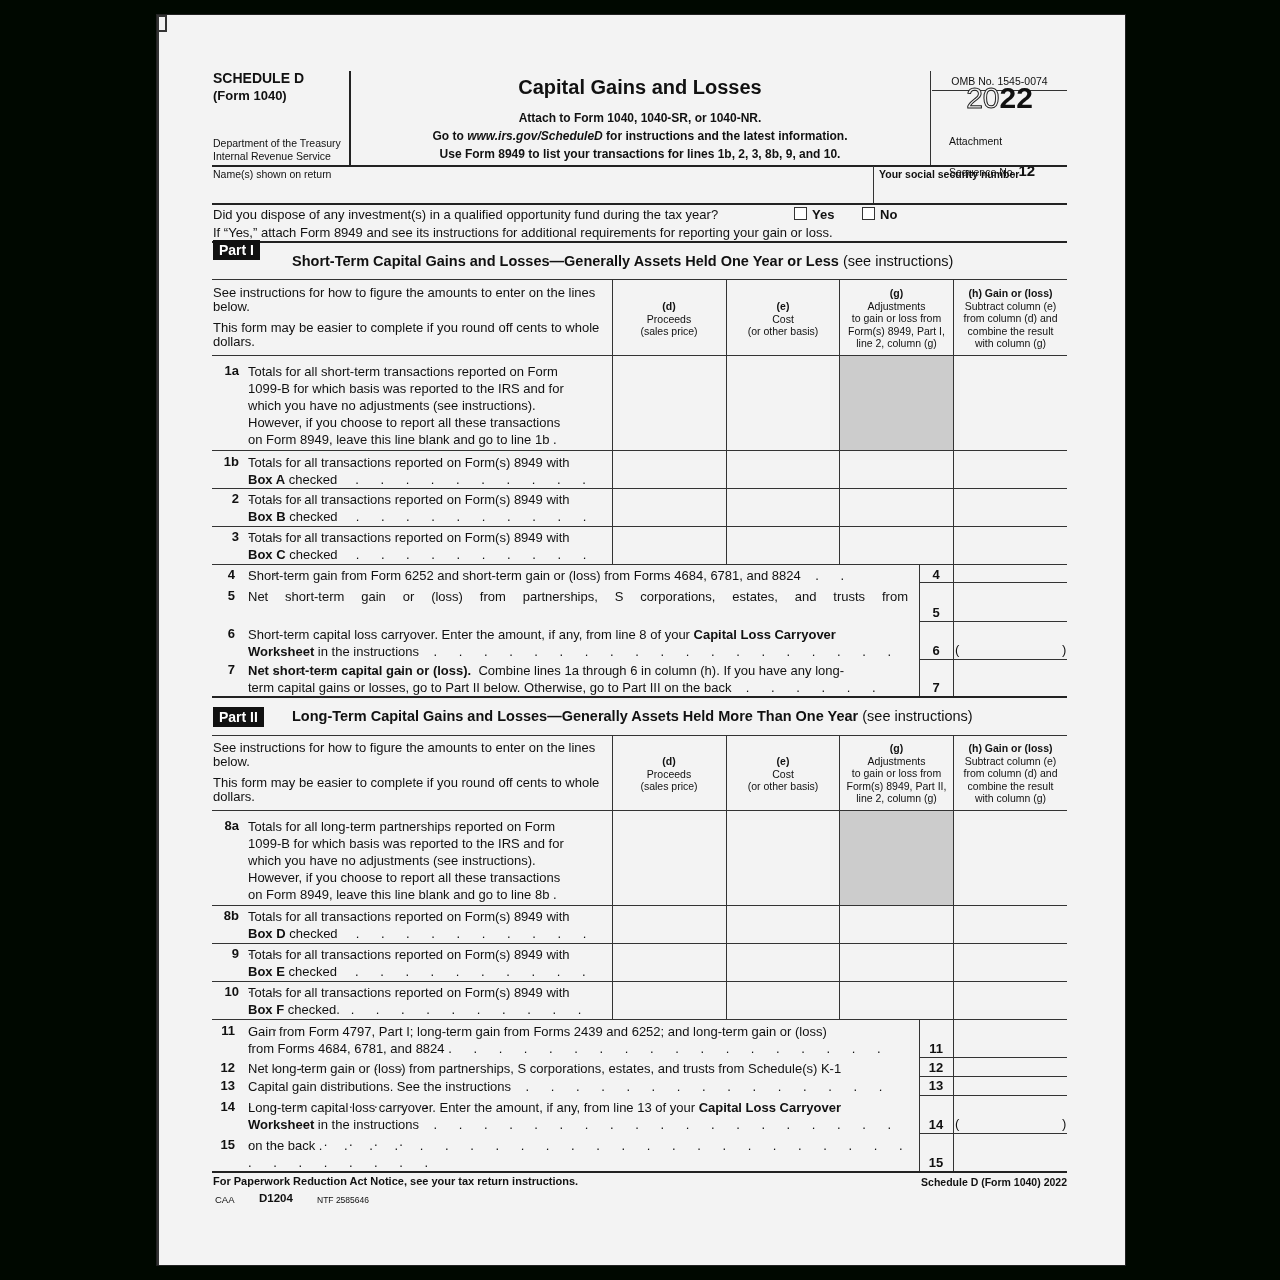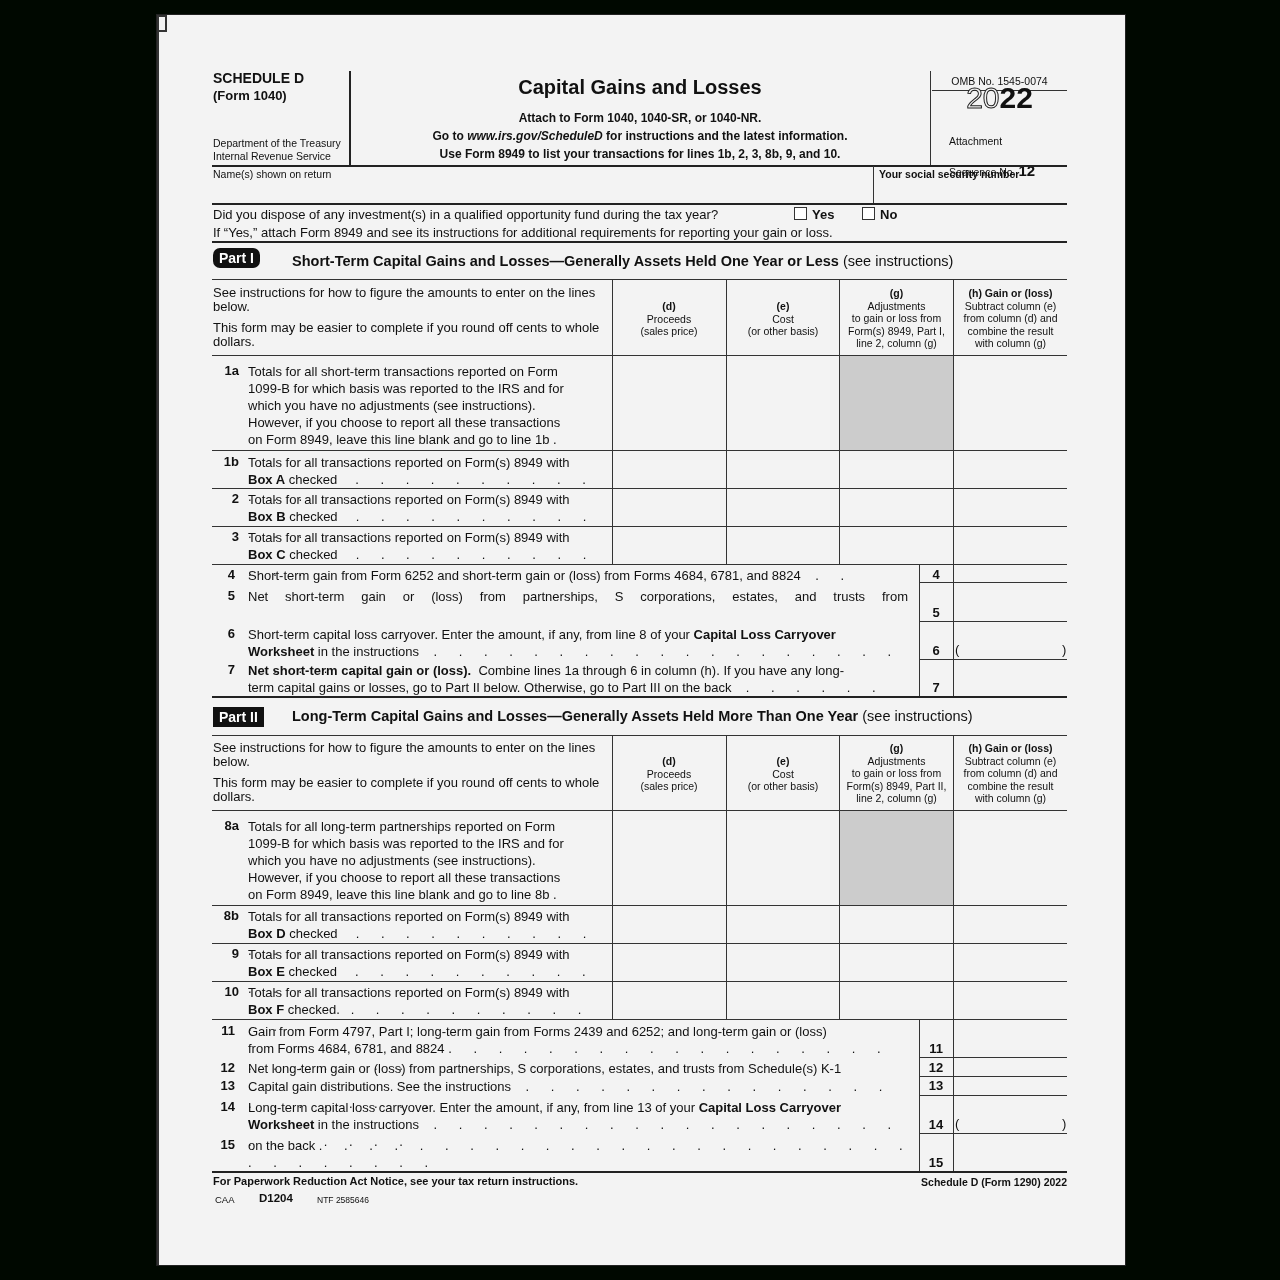--- a/index.html
+++ b/index.html
@@ -55,21 +55,21 @@
 <div class="abs b" style="left:879px;top:168px;font-size:10.5px;">Your social security number</div>
 <input class="input-cell" style="left: 879px; top: 182px; width: 186px; height: 20px; border: none;" value="">
 <div class="hl thick" style="left:212px;top:203px;width:855px;"></div>
 
 <div class="abs" style="left:213px;top:207px;font-size:13px;">Did you dispose of any investment(s) in a qualified opportunity fund during the tax year?</div>
 <div class="abs b" style="left:794px;top:207px;font-size:13px;"><span class="cb"></span><span>Yes</span></div>
 <div class="abs b" style="left:862px;top:207px;font-size:13px;"><span class="cb"></span><span>No</span></div>
 <div class="abs" style="left:213px;top:225px;font-size:13px;">If “Yes,” attach Form 8949 and see its instructions for additional requirements for reporting your gain or loss.</div>
 <div class="hl thick" style="left:212px;top:241px;width:855px;"></div>
 
-<div class="partbadge" style="left:213px;top:248px;border-radius:7px;">Part I</div>
+<div class="partbadge" style="left:213px;top:240px;">Part I</div>
 <div class="abs" style="left:292px;top:253px;font-size:14.5px;text-align:center;"><b>Short-Term Capital Gains and Losses—Generally Assets Held One Year or Less</b>  <span>(see instructions)</span></div>
 <div class="hl" style="left:212px;top:279px;width:855px;"></div>
 
 <div class="abs" style="left:213px;top:286px;width:395px;font-size:13px;line-height:14px;">See instructions for how to figure the amounts to enter on the lines below.</div>
 <div class="abs" style="left:213px;top:321px;width:395px;font-size:13px;line-height:14px;">This form may be easier to complete if you round off cents to whole dollars.</div>
 
 <div class="vl" style="left:612px;top:280px;height:285px;"></div>
 <div class="vl" style="left:726px;top:280px;height:285px;"></div>
 <div class="vl" style="left:839px;top:280px;height:285px;"></div>
 <div class="vl" style="left:953px;top:280px;height:417px;"></div>
@@ -263,16 +263,16 @@
 
 <div class="lineno" style="left:205px;top:1137px;">15</div>
 <div class="linetext" style="left:248px;top:1137px;width:665px;">
     <div><span>on the back</span> <span class="dots">. . . . . . . . . . . . . . . . . . . . . . . . . . . . . . . .</span></div>
   </div>
 <div class="boxnum" style="left:919px;top:1155px;">15</div>
 <div class="input-cell" style="left:954px;top:1134px;width:113px;height:36px;"></div>
 <div class="hl thick" style="left:212px;top:1171px;width:855px;"></div>
 
 <div class="abs b" style="left:213px;top:1175px;font-size:11px;">For Paperwork Reduction Act Notice, see your tax return instructions.</div>
-<div class="abs b" style="left:860px;top:1176px;width:207px;text-align:right;font-size:10.5px;">Schedule D (Form 1290) 2022</div>
+<div class="abs b" style="left:860px;top:1176px;width:207px;text-align:right;font-size:10.5px;">Schedule D (Form 1040) 2022</div>
 <div class="abs" style="left:215px;top:1194px;font-size:9.5px;">CAA</div>
 <div class="abs b" style="left:259px;top:1192px;font-size:11.5px;">D1204</div>
 <div class="abs" style="left:317px;top:1195px;font-size:8.5px;">NTF 2585646</div>
 
 </body></html>

